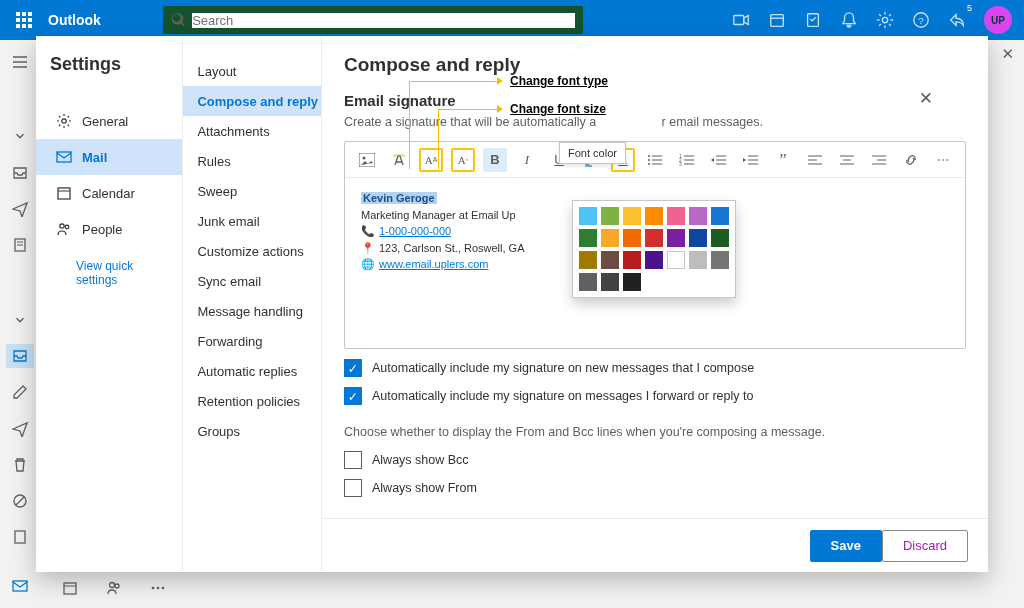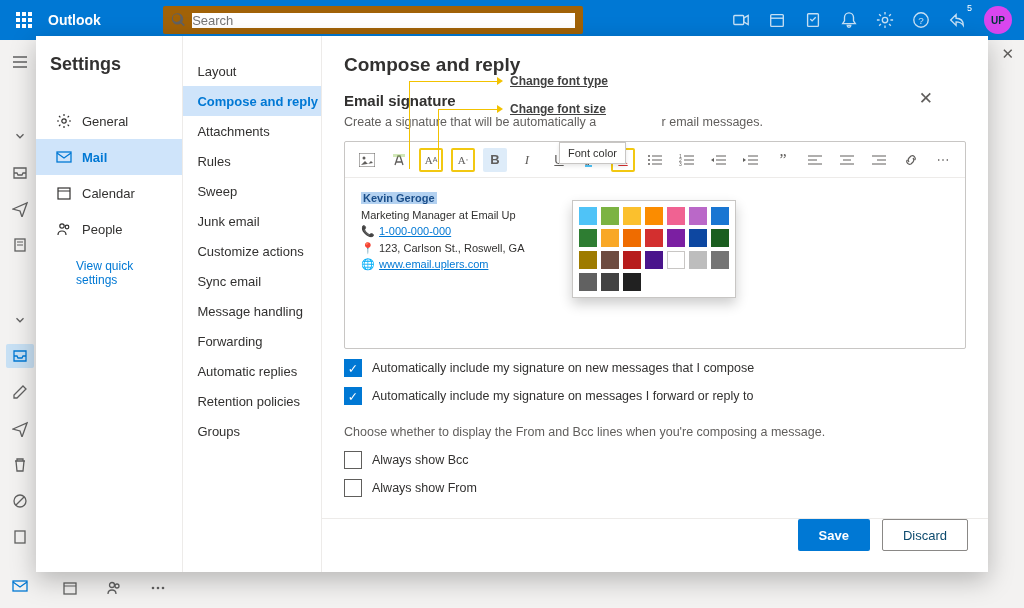--- a/index.html
+++ b/index.html
@@ -4,21 +4,21 @@
 <style>
   * { box-sizing: border-box; margin: 0; padding: 0; font-family: "Segoe UI", -apple-system, sans-serif; }
   body { background: #f3f2f1; width: 1024px; height: 608px; overflow: hidden; position: relative; }
 
   
   .topbar { height: 40px; background: #0078d4; display: flex; align-items: center; color: #fff; padding-left: 8px; }
   .waffle { width: 32px; display: flex; align-items: center; justify-content: center; cursor: pointer; }
   .waffle svg { width: 16px; height: 16px; }
   .app-name { font-weight: 600; font-size: 14px; margin-left: 8px; width: 115px; }
   .search-wrap { flex: 1; max-width: 460px; }
-  .search-box { height: 28px; width: 420px; background: #a16207; border-radius: 2px; display: flex; align-items: center; padding: 0 8px; color: #616161; }
+  .search-box { height: 28px; width: 420px; background: #14532d; border-radius: 2px; display: flex; align-items: center; padding: 0 8px; color: #616161; }
   .search-box svg { width: 16px; height: 16px; margin-right: 6px; }
   .search-box input { border: none; outline: none; font-size: 13px; width: 100%; color: #616161; }
   .topbar-icons { margin-left: auto; display: flex; align-items: center; gap: 18px; padding-right: 12px; }
   .topbar-icons .ticon { width: 18px; height: 18px; color: #c7e0f4; cursor: pointer; position: relative; }
   .avatar { width: 28px; height: 28px; border-radius: 50%; background: #d946ef; display: flex; align-items: center; justify-content: center; font-size: 10px; font-weight: 700; color: #00363a; }
   .badge { position: absolute; top: -8px; right: -6px; font-size: 9px; color: #fff; }
 
   
   .leftrail { position: absolute; left: 0; top: 40px; bottom: 0; width: 40px; background: #f3f2f1; display: flex; flex-direction: column; align-items: center; padding-top: 10px; gap: 12px; }
   .leftrail .ritem { width: 28px; height: 28px; display: flex; align-items: center; justify-content: center; color: #616161; cursor: pointer; border-radius: 2px; }
@@ -54,21 +54,21 @@
   
   .col3 { flex: 1; display: flex; flex-direction: column; position: relative; }
   .col3-body { flex: 1; overflow: hidden; padding: 18px 22px 0 22px; position: relative; }
   .col3 h2 { font-size: 19px; font-weight: 600; color: #323130; margin-bottom: 16px; }
   .col3 h3 { font-size: 15px; font-weight: 600; color: #323130; margin-bottom: 6px; }
   .col3 .desc { font-size: 12.5px; color: #605e5c; margin-bottom: 12px; }
 
   
   .annot-line { position: absolute; border-top: 1px solid #f2c200; }
   .annot-v { position: absolute; border-left: 1px solid #f2c200; }
-  .annot-text { position: absolute; font-size: 12px; font-weight: 600; color: #404040; text-decoration: underline; }
+  .annot-text { position: absolute; font-size: 12px; font-weight: 600; color: #000000; text-decoration: underline; }
   .arrowhead { position: absolute; width: 0; height: 0; border-top: 4px solid transparent; border-bottom: 4px solid transparent; border-left: 6px solid #f2c200; }
 
   
   .editor { border: 1px solid #c8c6c4; border-radius: 2px; }
   .toolbar { height: 36px; display: flex; align-items: center; gap: 8px; padding: 0 10px; border-bottom: 1px solid #edebe9; }
   .tb { width: 24px; height: 24px; display: flex; align-items: center; justify-content: center; color: #605e5c; cursor: pointer; border-radius: 2px; font-size: 13px; }
   .tb.boxed { border: 2px solid #f2c811; }
   .tb.sel { background: #deecf9; }
   .editor-body { padding: 12px 16px 30px 16px; min-height: 170px; font-size: 11px; line-height: 1.5; color: #323130; }
   .sig-name { background: #b3d1f0; color: #1a4e8a; font-weight: 600; padding: 0 2px; }
@@ -86,24 +86,24 @@
   .colorpicker .sw.empty { border: 1px solid #c8c6c4; background: #fff; }
 
   
   .chk { display: flex; align-items: center; gap: 10px; font-size: 12.5px; color: #323130; margin-top: 10px; }
   .chk .box { width: 18px; height: 18px; border: 1px solid #605e5c; display: flex; align-items: center; justify-content: center; cursor: pointer; }
   .chk .box.checked { background: #0078d4; border-color: #0078d4; color: #fff; }
 
   .section-sep { height: 20px; }
 
   
-  .footer { height: 54px; border-top: 1px solid #edebe9; display: flex; justify-content: flex-end; gap: 12px; padding-right: 20px; }
+  .footer { height: 54px; border-top: 1px solid #edebe9; display: flex; align-items: center; justify-content: flex-end; padding-right: 20px; }
   .btn { height: 32px; padding: 0 20px; font-size: 13px; border-radius: 2px; cursor: pointer; border: 1px solid transparent; }
   .btn.primary { background: #0078d4; color: #fff; font-weight: 600; }
-  .btn.secondary { background: #fff; border-color: #8a8886; color: #0c4a6e; }
+  .btn.secondary { background: #fff; border-color: #8a8886; color: #a21caf; }
 
   svg { fill: currentColor; }
 </style>
 </head>
 <body>
 
 <div class="topbar">
   <div class="waffle">
     <svg viewBox="0 0 16 16">
         <rect x="0" y="0" width="4" height="4"></rect>

